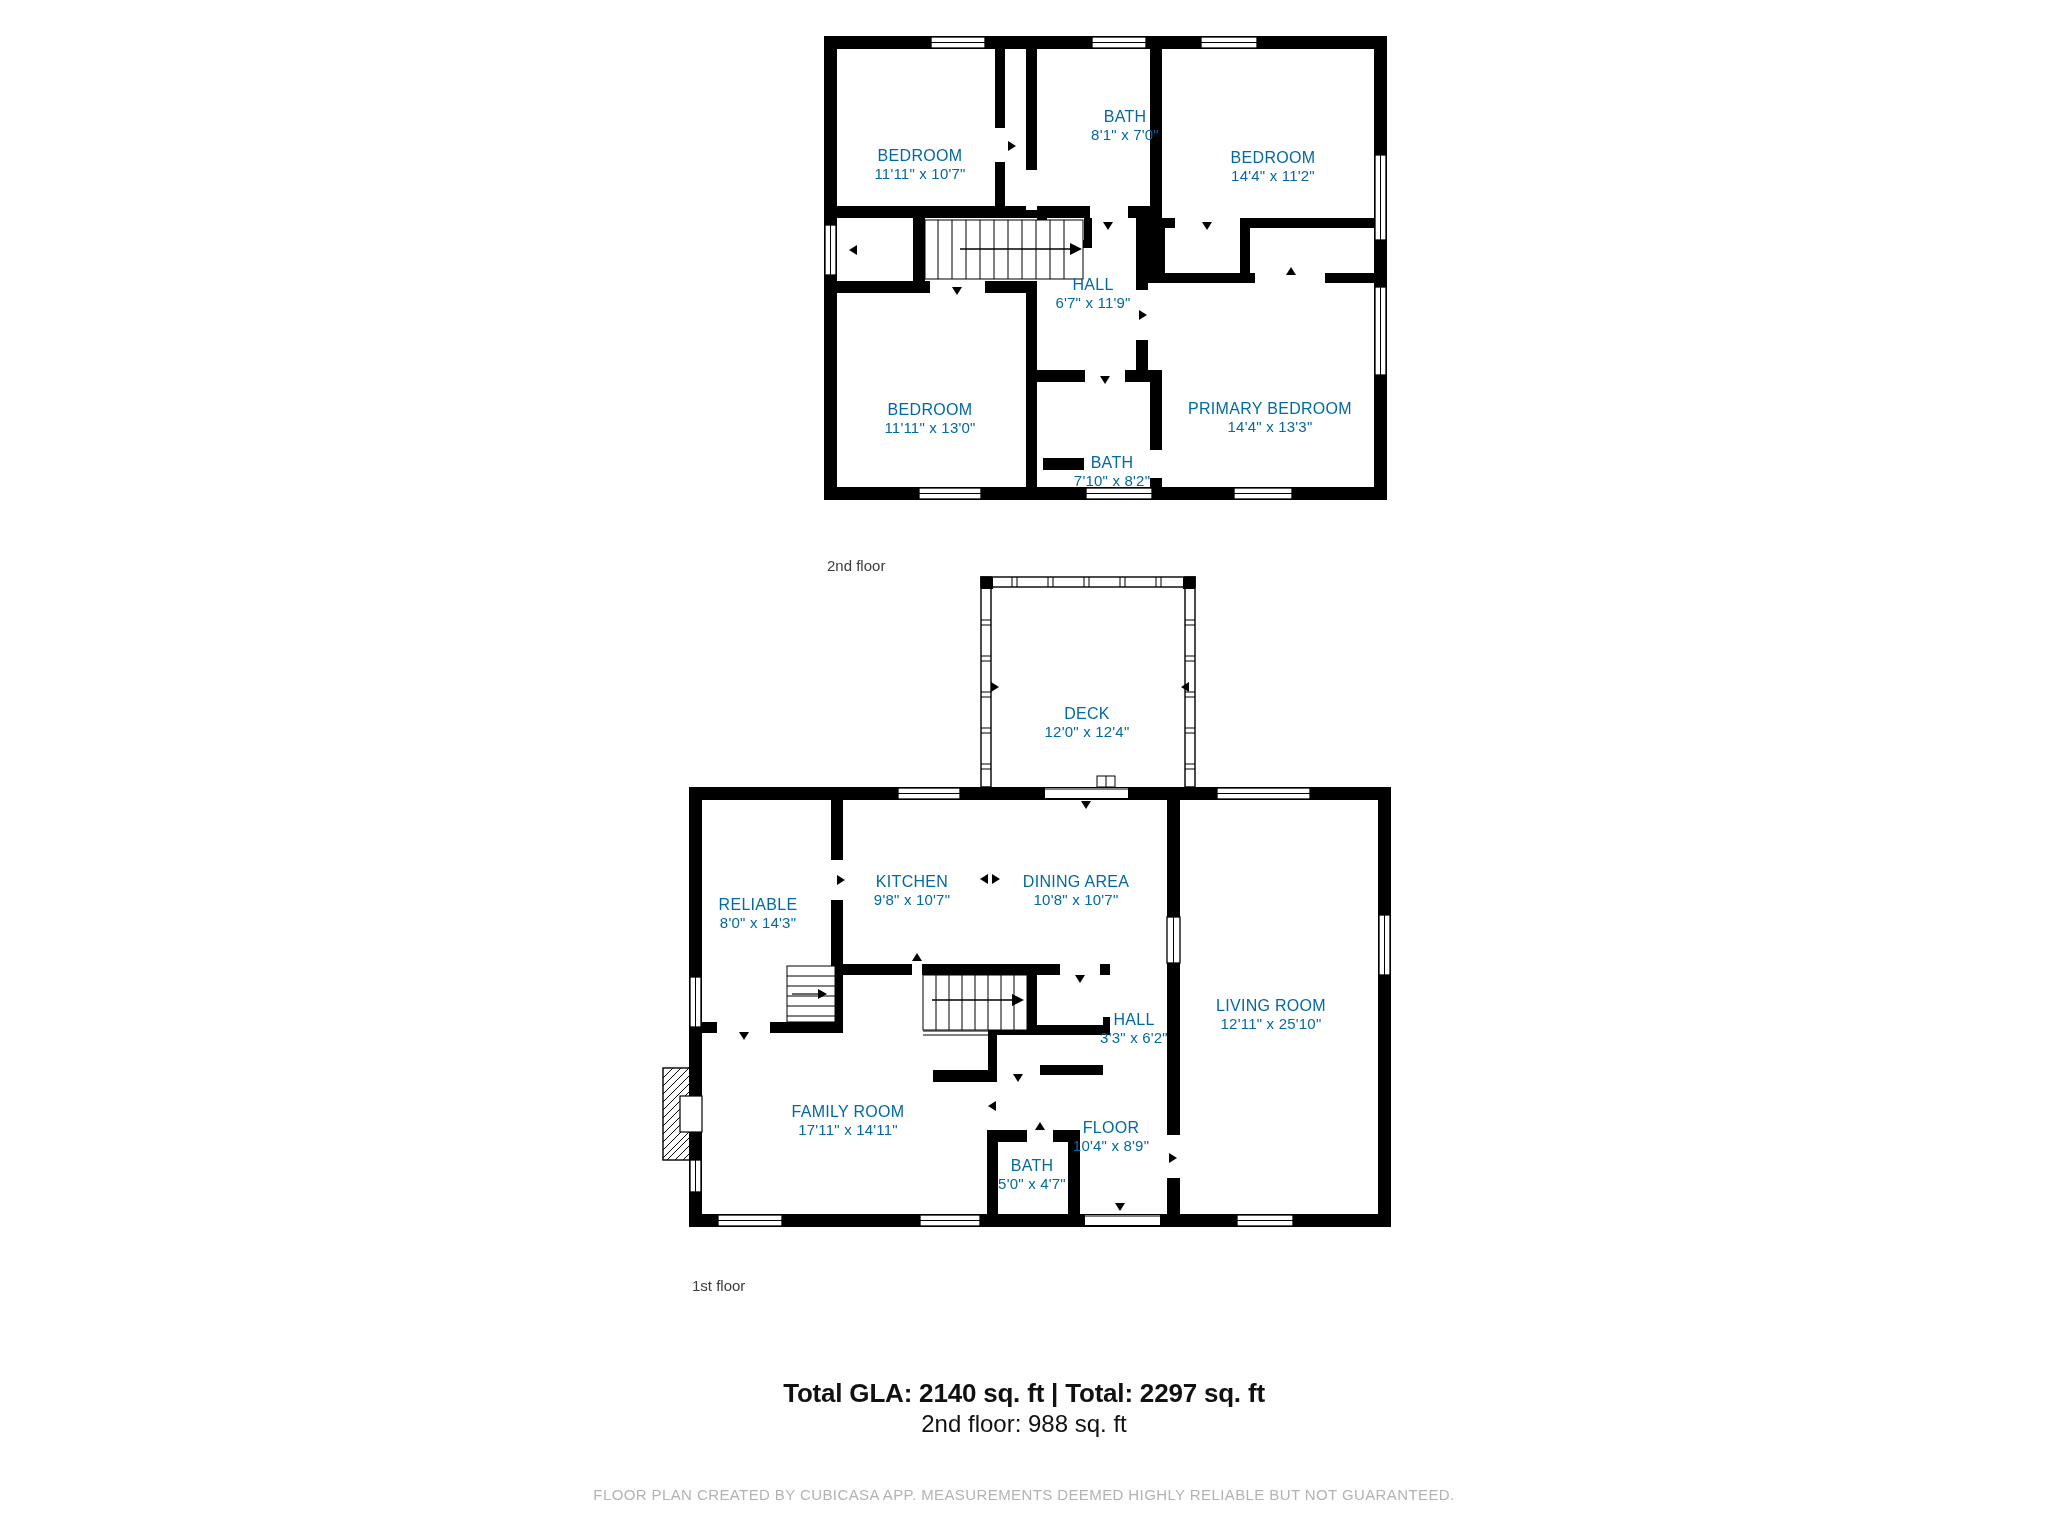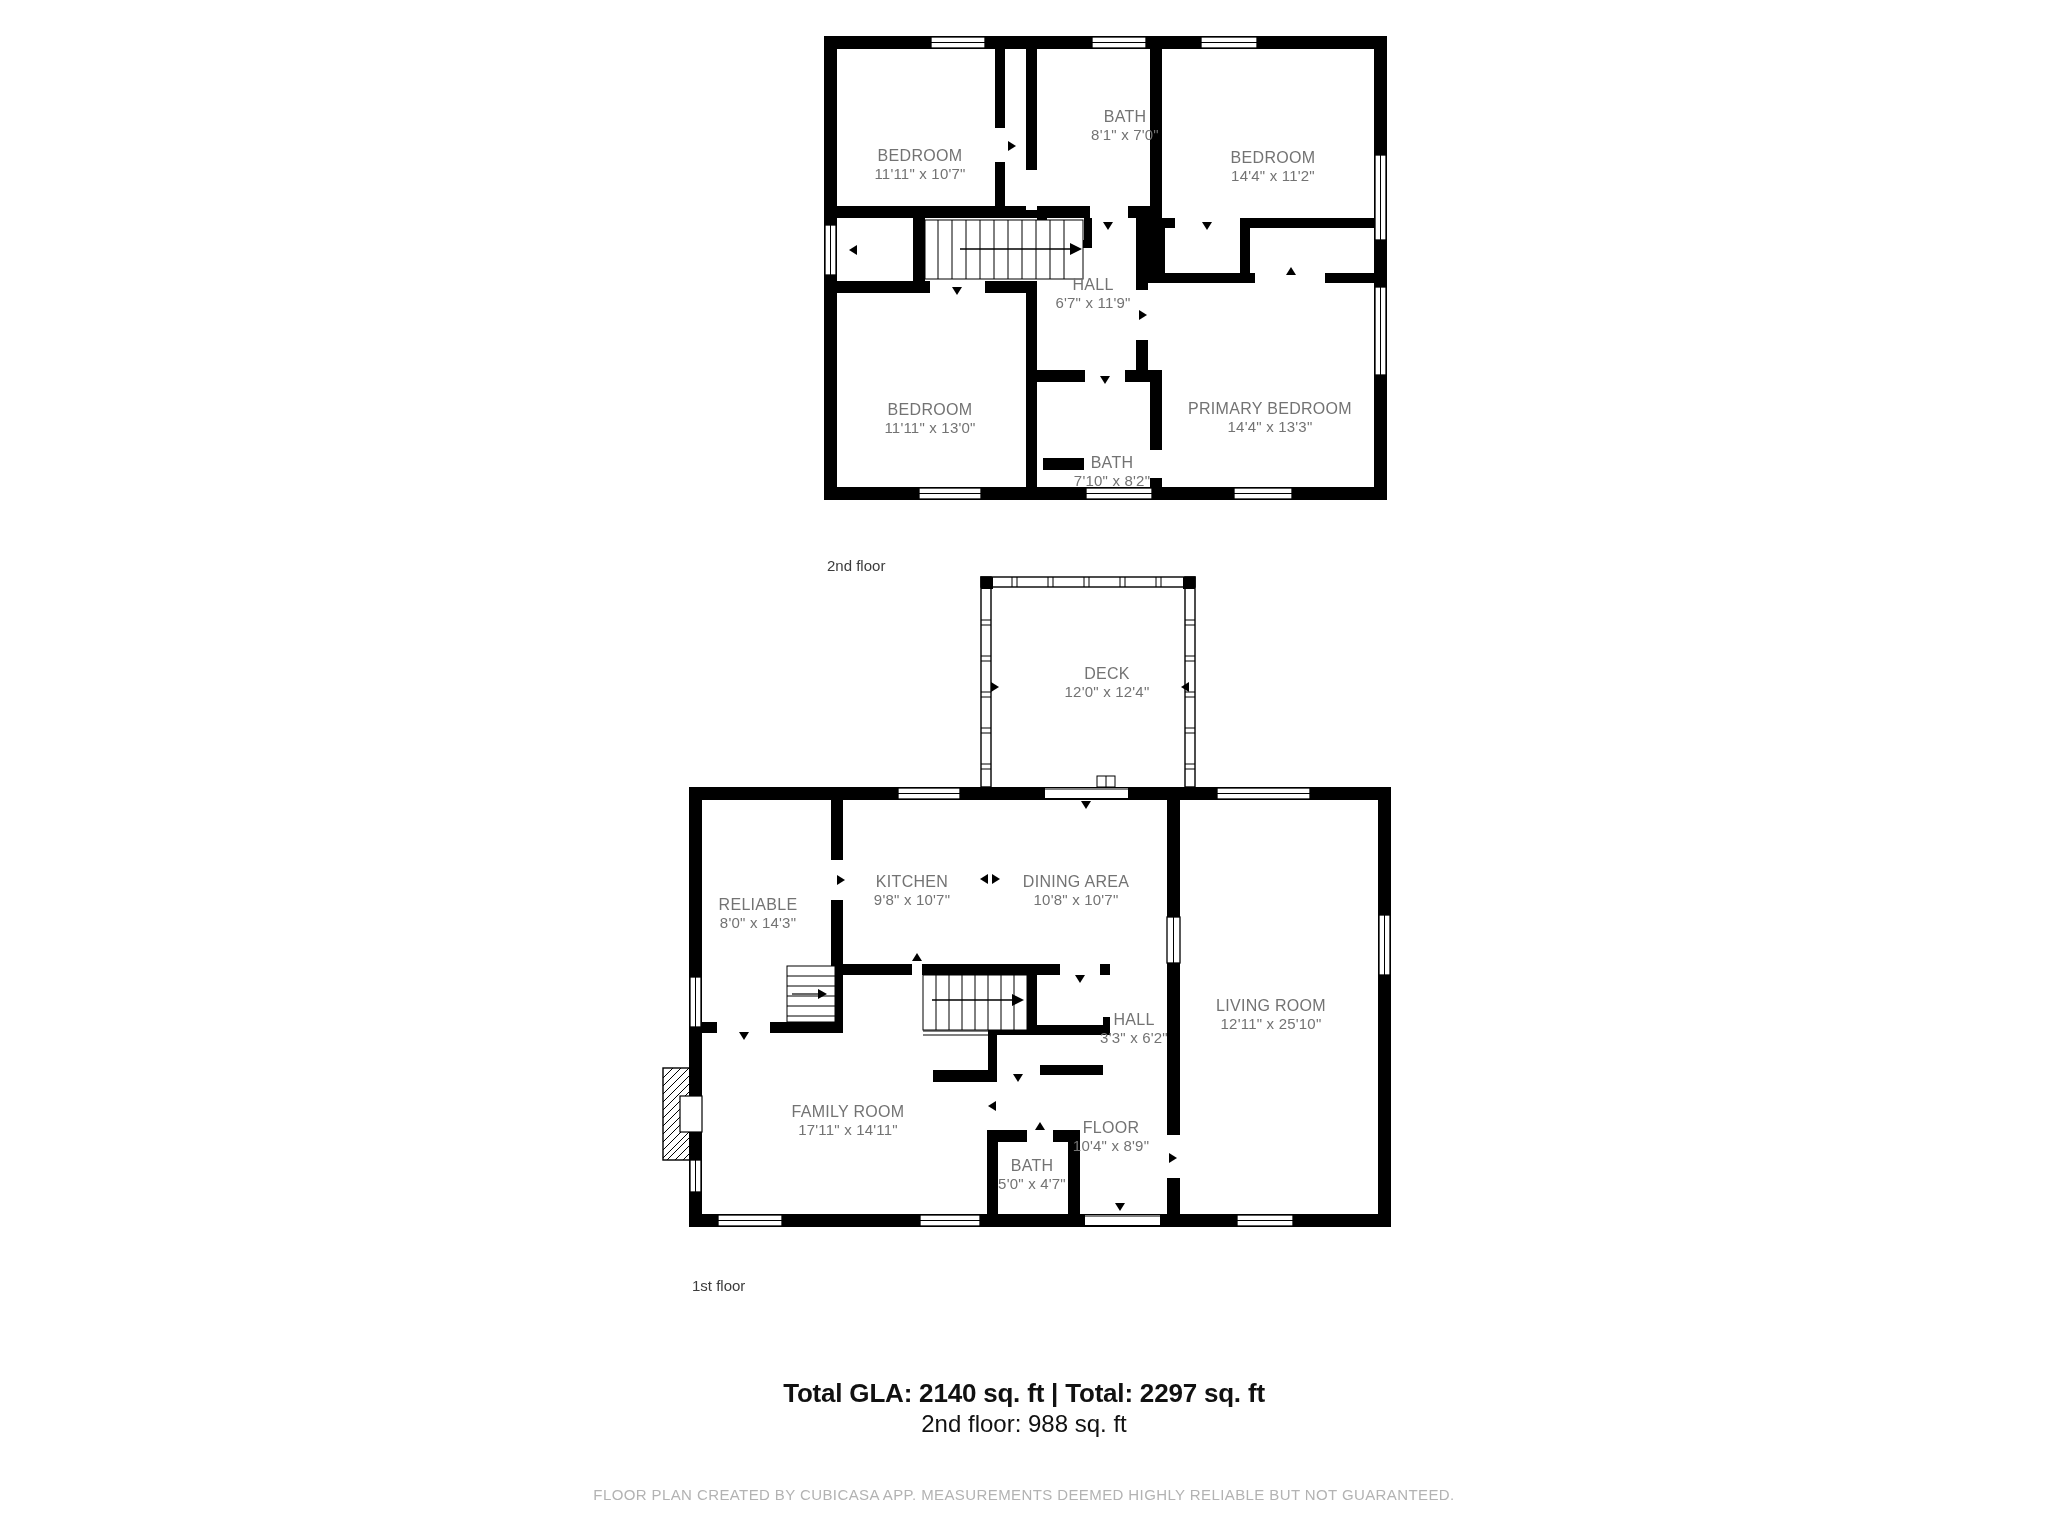--- a/index.html
+++ b/index.html
@@ -4,21 +4,21 @@
 <style>
   * { margin:0; padding:0; box-sizing:border-box; }
   html,body { background:#ffffff; }
   body { font-family:"Liberation Sans", sans-serif; }
   #page {
     position:relative; width:2048px; height:1536px; background:#ffffff; overflow:hidden;
   }
   #plan-svg { position:absolute; left:0; top:0; }
   .room-label {
     position:absolute; transform:translate(-50%,-50%);
-    text-align:center; white-space:nowrap; color:#737373; z-index:5;
+    text-align:center; white-space:nowrap; color:#0369a1; z-index:5;
   }
   .room-label .rname { display:block; font-size:16px; letter-spacing:.3px; line-height:18px; }
   .room-label .rdims { display:block; font-size:15px; letter-spacing:.2px; line-height:17px; }
   .floor-caption {
     position:absolute; font-size:15px; color:#3c3c3c; z-index:5; white-space:nowrap;margin-top:16px;
   }
   #summary {
     position:absolute; left:0; top:1378px; width:100%; text-align:center; color:#111; z-index:5;
   }
   #summary .total { font-size:26px; font-weight:bold; line-height:31px; letter-spacing:-.2px; }
@@ -230,21 +230,21 @@
   <div class="room-label" style="left:1112px; top:471px;">
     <span class="rname">BATH</span>
     <span class="rdims">7'10" x 8'2"</span>
   </div>
   <div class="room-label" style="left:1270px; top:417px;">
     <span class="rname">PRIMARY BEDROOM</span>
     <span class="rdims">14'4" x 13'3"</span>
   </div>
   <div class="floor-caption" style="left:827px; top:541px;">2nd floor</div>
 
-  <div class="room-label" style="left:1087px; top:682px;margin-left:20px;">
+  <div class="room-label" style="left:1087px; top:722px;">
     <span class="rname">DECK</span>
     <span class="rdims">12'0" x 12'4"</span>
   </div>
   <div class="room-label" style="left:758px; top:913px;">
     <span class="rname">RELIABLE</span>
     <span class="rdims">8'0" x 14'3"</span>
   </div>
   <div class="room-label" style="left:912px; top:890px;">
     <span class="rname">KITCHEN</span>
     <span class="rdims">9'8" x 10'7"</span>

